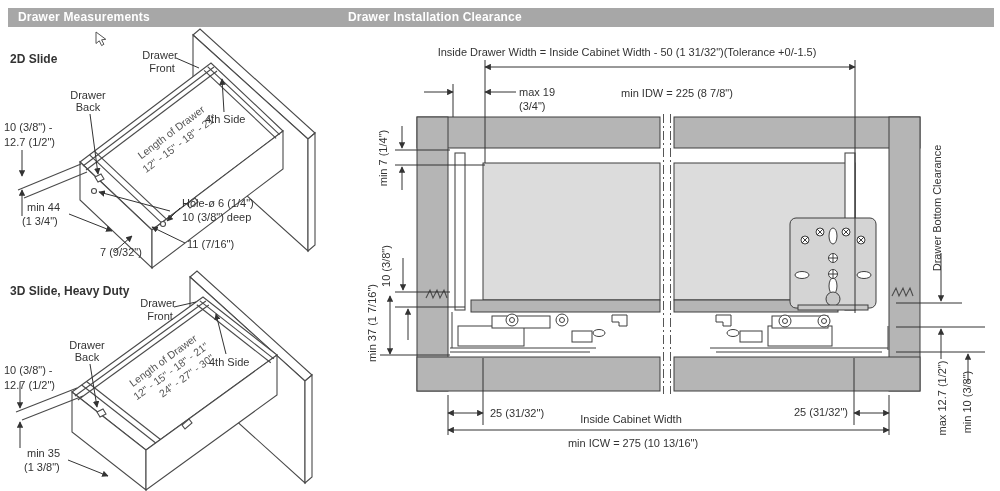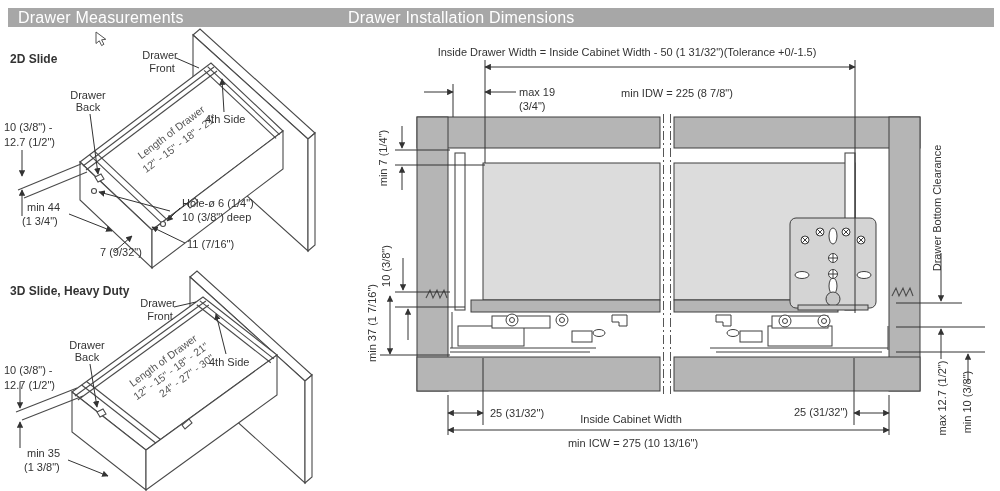--- a/index.html
+++ b/index.html
@@ -1,20 +1,20 @@
 <!DOCTYPE html>
 <html><head>
 <meta charset="utf-8">
 <style>
   html,body{margin:0;padding:0;background:#fff;}
   #page{position:relative;width:1000px;height:491px;background:#fff;overflow:hidden;
         font-family:"Liberation Sans",sans-serif;}
   .hdrbar{position:absolute;left:8px;top:8px;width:986px;height:19px;background:#a7a7a7;}
-  .hdrbar span{position:absolute;top:0;line-height:19px;color:#fff;font-weight:normal;
-        font-size:16px;letter-spacing:.2px;white-space:nowrap;}
+  .hdrbar span{position:absolute;top:0;line-height:19px;color:#fff;font-weight:bold;
+        font-size:12px;letter-spacing:.2px;white-space:nowrap;}
   .hl{left:10px;} .hr{left:340px;}
   svg{position:absolute;overflow:visible;}
   #fig2d{left:2px;top:28px;} #fig3d{left:2px;top:270px;} #inst{left:340px;top:28px;}
   text{font-family:"Liberation Sans",sans-serif;font-size:11px;fill:#333;}
   .b{font-weight:bold;font-size:12px;}
   .ln{stroke:#4a4a4a;stroke-width:1.1;fill:none;}
   .fw{fill:#fff;stroke:#4a4a4a;stroke-width:1.1;}
   .dim{stroke:#333;stroke-width:1;fill:none;}
   .cab{fill:#b5b5b5;stroke:#3f3f3f;stroke-width:1;}
   .pan{fill:#dcdcdc;stroke:#3f3f3f;stroke-width:1;}
@@ -22,21 +22,21 @@
   .brk{stroke:#555;stroke-width:1;stroke-dasharray:9 3 2 3;fill:none;}
   .diag{fill:#555;font-size:10.5px;}
 </style>
 </head>
 <body>
 
 <div id="page">
 
   <div class="hdrbar">
     <span class="hl">Drawer Measurements</span>
-    <span class="hr">Drawer Installation Dimensions</span>
+    <span class="hr">Drawer Installation Clearance</span>
   </div>
 
   <svg id="cursor" style="left:95px;top:31px" width="13" height="16" viewBox="0 0 13 16">
     <path d="M1,1 L1,12.5 L4.3,9.8 L6.6,14.6 L8.9,13.3 L6.6,8.8 L10.8,8.3 Z" fill="#fff" stroke="#555" stroke-width="1"></path>
   </svg>
 
   <svg id="fig2d" width="335" height="244" viewBox="0 0 335 244">
     <defs>
       <marker id="arr" viewBox="0 0 10 10" refX="9" refY="5" markerWidth="6.5" markerHeight="6.5" orient="auto-start-reverse">
         <path d="M0 0 L10 5 L0 10 z" fill="#333"></path>

